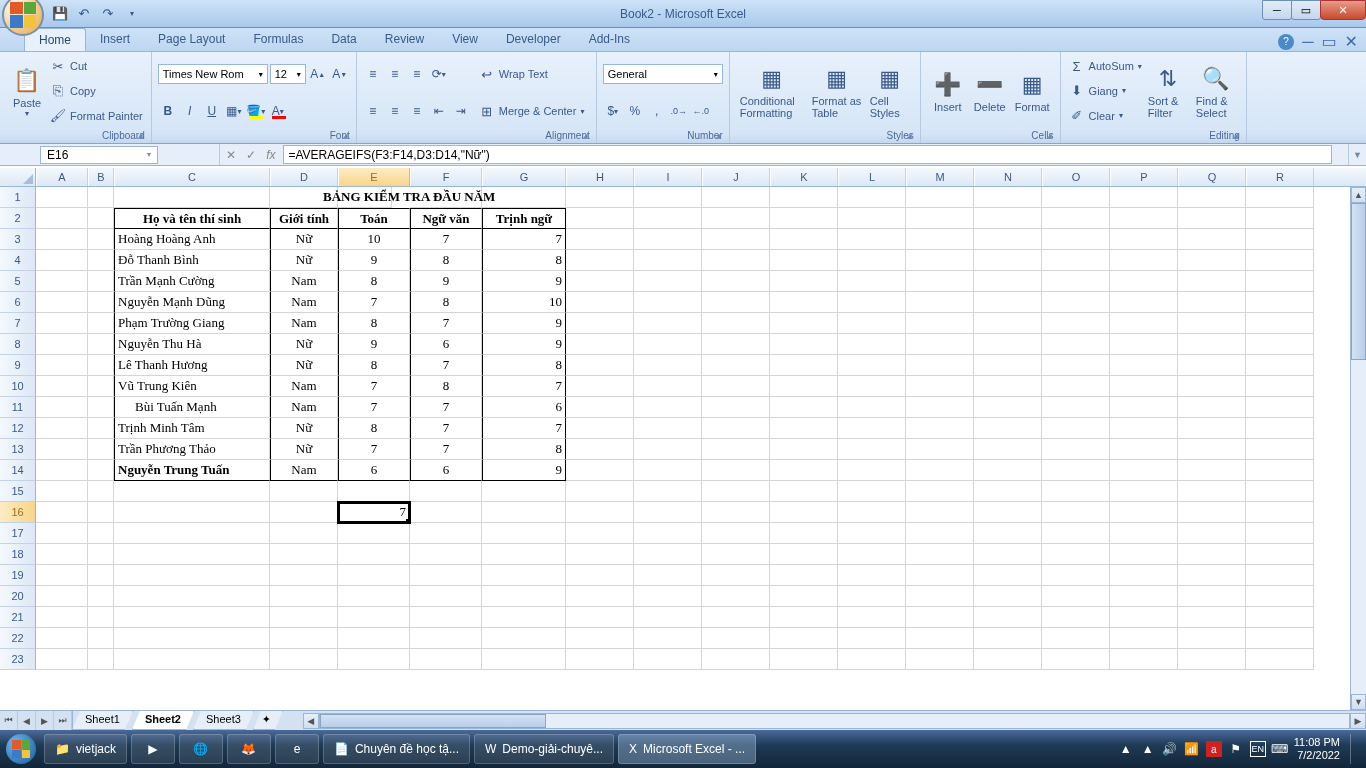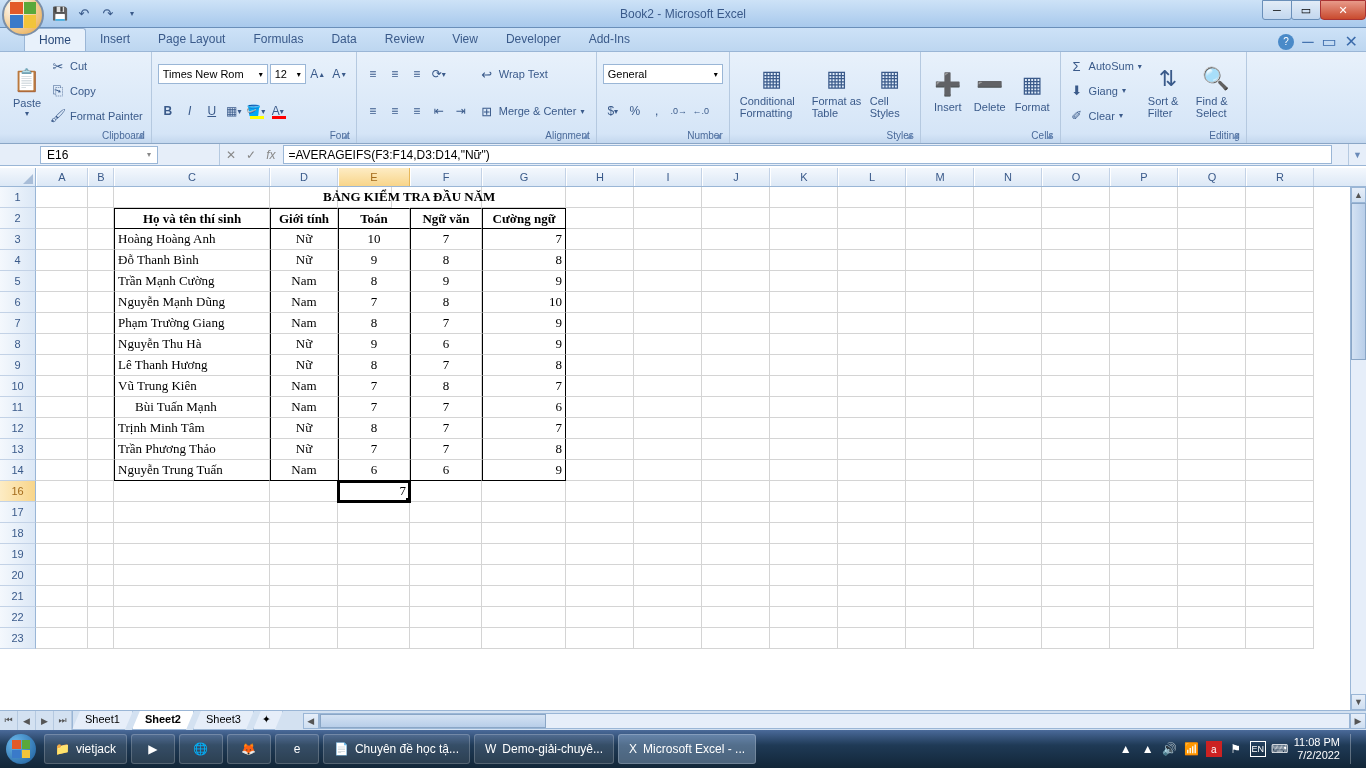--- a/index.html
+++ b/index.html
@@ -384,21 +384,21 @@
         <div class="cell" style="width: 68px;"></div>
       </div>
       <div class="row">
         <div class="rowh">2</div>
         <div class="cell" style="width: 52px;"></div>
         <div class="cell" style="width: 26px;"></div>
         <div class="cell bold center bt bb bl" style="width: 156px;">Họ và tên thí sinh</div>
         <div class="cell bold center bt bb bl" style="width: 68px;">Giới tính</div>
         <div class="cell bold center bt bb bl" style="width: 72px;">Toán</div>
         <div class="cell bold center bt bb bl" style="width: 72px;">Ngữ văn</div>
-        <div class="cell bold center bt bb br bl" style="width: 84px;">Cường ngữ</div>
+        <div class="cell bold center bt bb br bl" style="width: 84px;">Trịnh ngữ</div>
         <div class="cell" style="width: 68px;"></div>
         <div class="cell" style="width: 68px;"></div>
         <div class="cell" style="width: 68px;"></div>
         <div class="cell" style="width: 68px;"></div>
         <div class="cell" style="width: 68px;"></div>
         <div class="cell" style="width: 68px;"></div>
         <div class="cell" style="width: 68px;"></div>
         <div class="cell" style="width: 68px;"></div>
         <div class="cell" style="width: 68px;"></div>
         <div class="cell" style="width: 68px;"></div>
@@ -632,25 +632,46 @@
         <div class="cell" style="width: 68px;"></div>
         <div class="cell" style="width: 68px;"></div>
         <div class="cell" style="width: 68px;"></div>
         <div class="cell" style="width: 68px;"></div>
         <div class="cell" style="width: 68px;"></div>
       </div>
       <div class="row">
         <div class="rowh">14</div>
         <div class="cell" style="width: 52px;"></div>
         <div class="cell" style="width: 26px;"></div>
-        <div class="cell bl bb" style="width: 156px;">Nguyễn Trung Tuấn</div>
+        <div class="cell bl bb" style="width: 156px; font-weight: bold;">Nguyễn Trung Tuấn</div>
         <div class="cell center bl bb" style="width: 68px;">Nam</div>
         <div class="cell center bl bb" style="width: 72px;">6</div>
         <div class="cell center bl bb" style="width: 72px;">6</div>
         <div class="cell center bl br right bb" style="width: 84px;">9</div>
+        <div class="cell" style="width: 68px;"></div>
+        <div class="cell" style="width: 68px;"></div>
+        <div class="cell" style="width: 68px;"></div>
+        <div class="cell" style="width: 68px;"></div>
+        <div class="cell" style="width: 68px;"></div>
+        <div class="cell" style="width: 68px;"></div>
+        <div class="cell" style="width: 68px;"></div>
+        <div class="cell" style="width: 68px;"></div>
+        <div class="cell" style="width: 68px;"></div>
+        <div class="cell" style="width: 68px;"></div>
+        <div class="cell" style="width: 68px;"></div>
+      </div>
+      <div class="row">
+        <div class="rowh">15</div>
+        <div class="cell" style="width: 52px;"></div>
+        <div class="cell" style="width: 26px;"></div>
+        <div class="cell" style="width: 156px;"></div>
+        <div class="cell" style="width: 68px;"></div>
+        <div class="cell" style="width: 72px;"></div>
+        <div class="cell" style="width: 72px;"></div>
+        <div class="cell" style="width: 84px;"></div>
         <div class="cell" style="width: 68px;"></div>
         <div class="cell" style="width: 68px;"></div>
         <div class="cell" style="width: 68px;"></div>
         <div class="cell" style="width: 68px;"></div>
         <div class="cell" style="width: 68px;"></div>
         <div class="cell" style="width: 68px;"></div>
         <div class="cell" style="width: 68px;"></div>
         <div class="cell" style="width: 68px;"></div>
         <div class="cell" style="width: 68px;"></div>
         <div class="cell" style="width: 68px;"></div>

